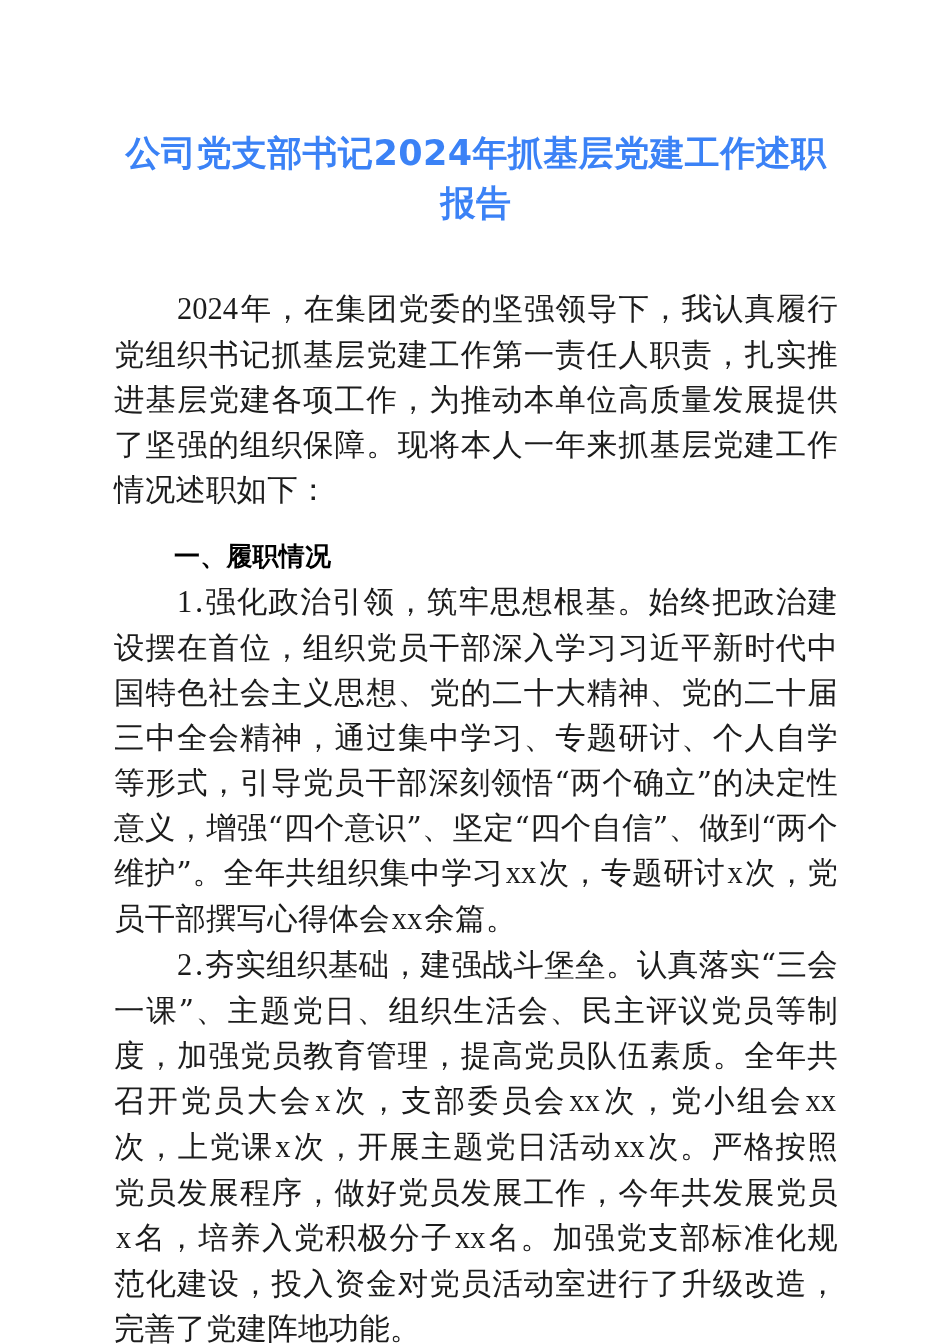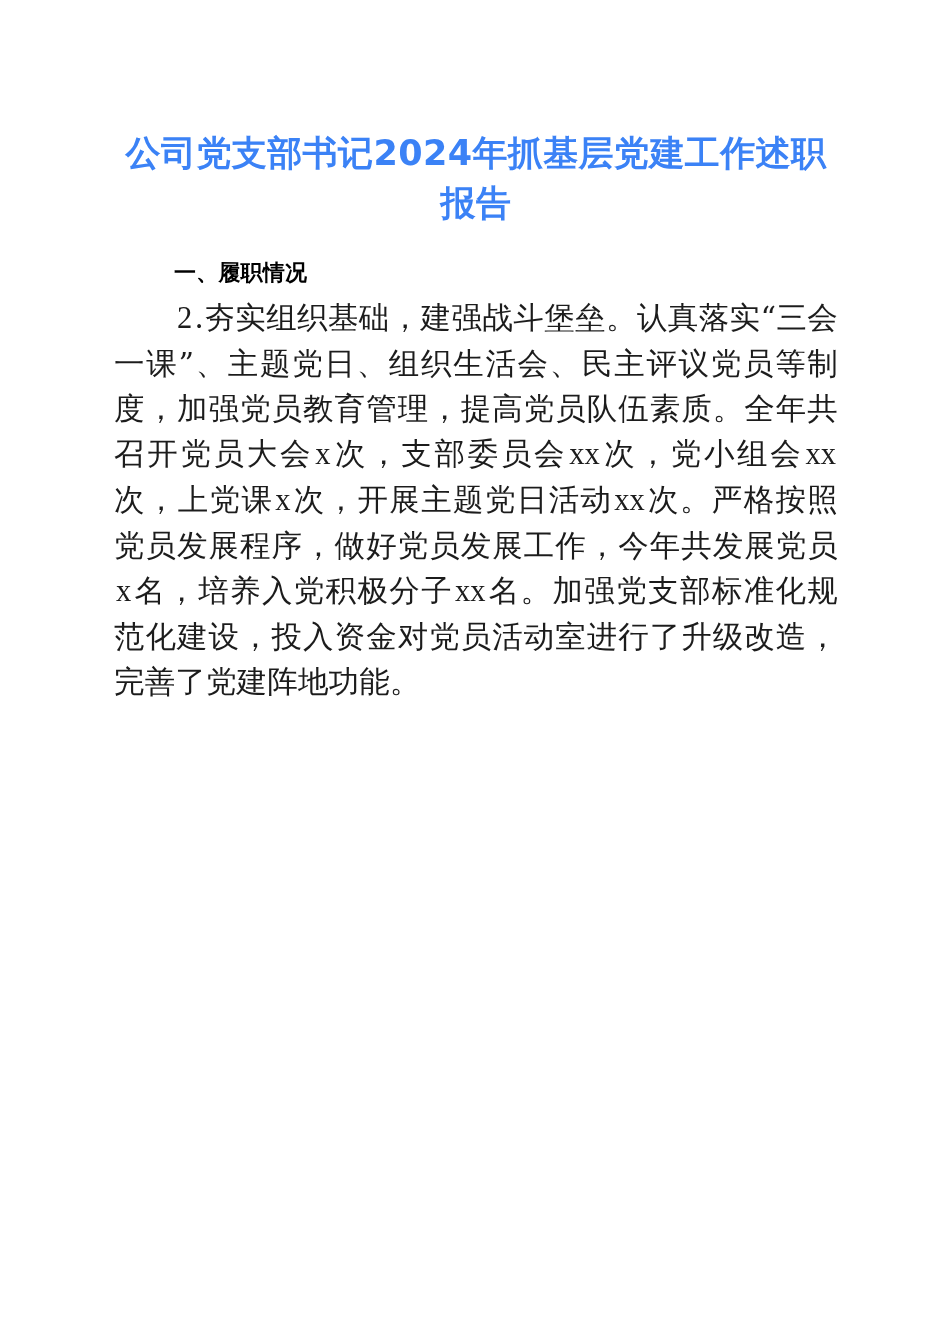--- a/index.html
+++ b/index.html
@@ -45,21 +45,21 @@
     color: #3b82f6;
   }
 
   
   .section-heading {
     margin: 0;
     padding: 0;
     margin-top: 22px;
     font-family: "DejaVu Sans", "Liberation Sans", sans-serif;
     font-weight: 700;
-    font-size: 22px;
+    font-size: 26px;
     line-height: 45px;
     text-indent: 60px;
     color: #000000;
     letter-spacing: 0.2px;
   }
 
   
   .para {
     margin: 0;
     padding: 0;
@@ -91,20 +91,22 @@
   }
 </style>
 </head>
 <body>
 
 <div class="page">
   <div class="content">
 
     <h1 class="doc-title">公司党支部书记2024年抓基层党建工作述职报告</h1>
 
+    <p class="para para-first"><span class="lat">2024</span>年，在集团党委的坚强领导下，我认真履行党组织书记抓基层党建工作第一责任人职责，扎实推进基层党建各项工作，为推动本单位高质量发展提供了坚强的组织保障。现将本人一年来抓基层党建工作情况述职如下：</p>
 
     <h2 class="section-heading">一、履职情况</h2>
 
+    <p class="para para-body"><span class="lat">1</span>.强化政治引领，筑牢思想根基。始终把政治建设摆在首位，组织党员干部深入学习习近平新时代中国特色社会主义思想、党的二十大精神、党的二十届三中全会精神，通过集中学习、专题研讨、个人自学等形式，引导党员干部深刻领悟“两个确立”的决定性意义，增强“四个意识”、坚定“四个自信”、做到“两个维护”。全年共组织集中学习<span class="lat">xx</span>次，专题研讨<span class="lat">x</span>次，党员干部撰写心得体会<span class="lat">xx</span>余篇。</p>
 
     <p class="para para-body"><span class="lat">2</span>.夯实组织基础，建强战斗堡垒。认真落实“三会一课”、主题党日、组织生活会、民主评议党员等制度，加强党员教育管理，提高党员队伍素质。全年共召开党员大会<span class="lat">x</span>次，支部委员会<span class="lat">xx</span>次，党小组会<span class="lat">xx</span>次，上党课<span class="lat">x</span>次，开展主题党日活动<span class="lat">xx</span>次。严格按照党员发展程序，做好党员发展工作，今年共发展党员<span class="lat">x</span>名，培养入党积极分子<span class="lat">xx</span>名。加强党支部标准化规范化建设，投入资金对党员活动室进行了升级改造，完善了党建阵地功能。</p>
 
   </div>
 </div>
 
 </body></html>

